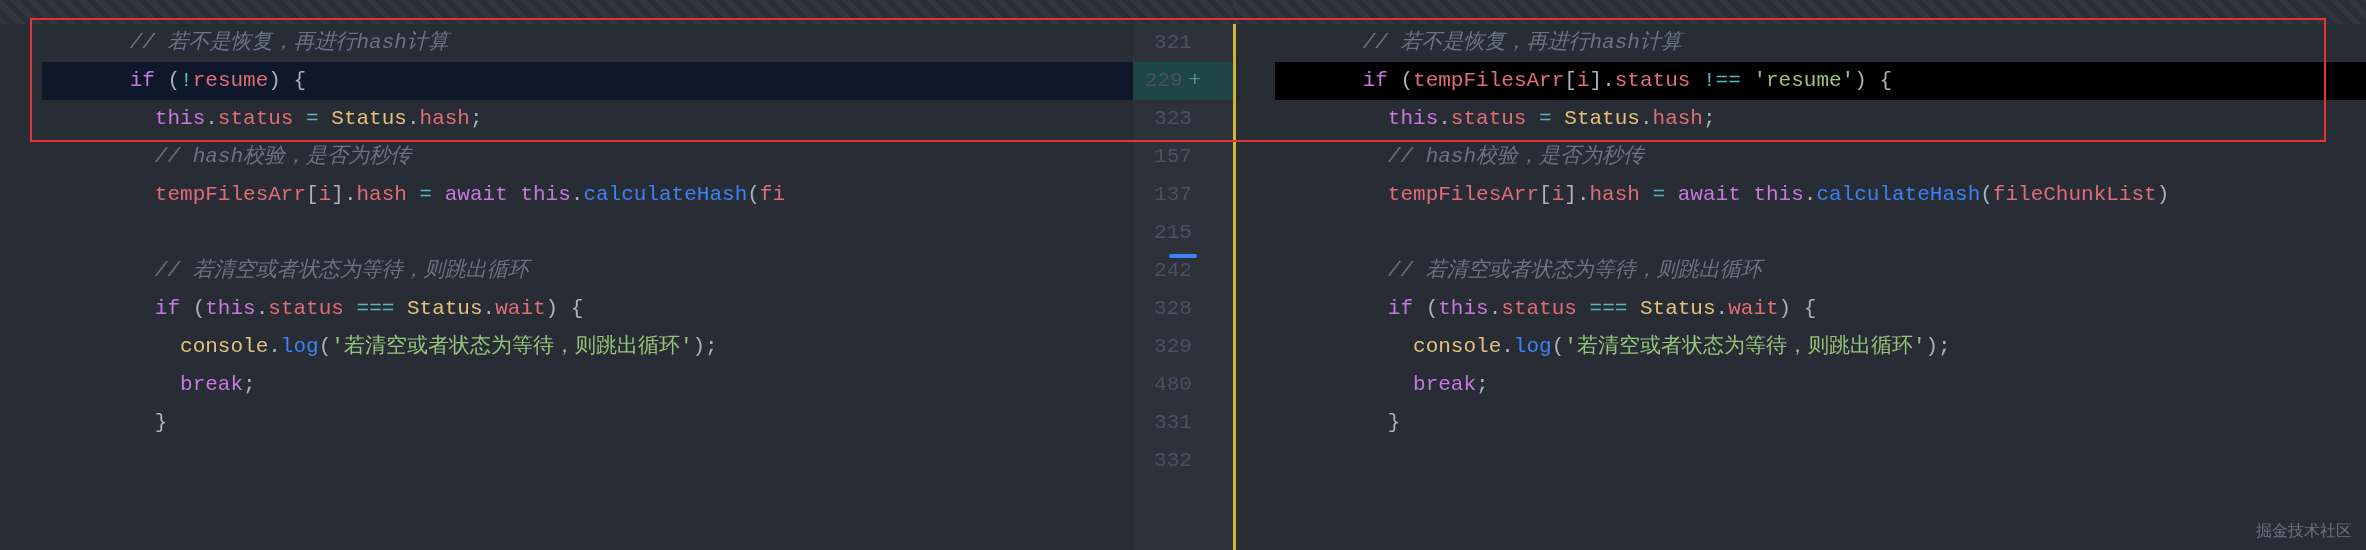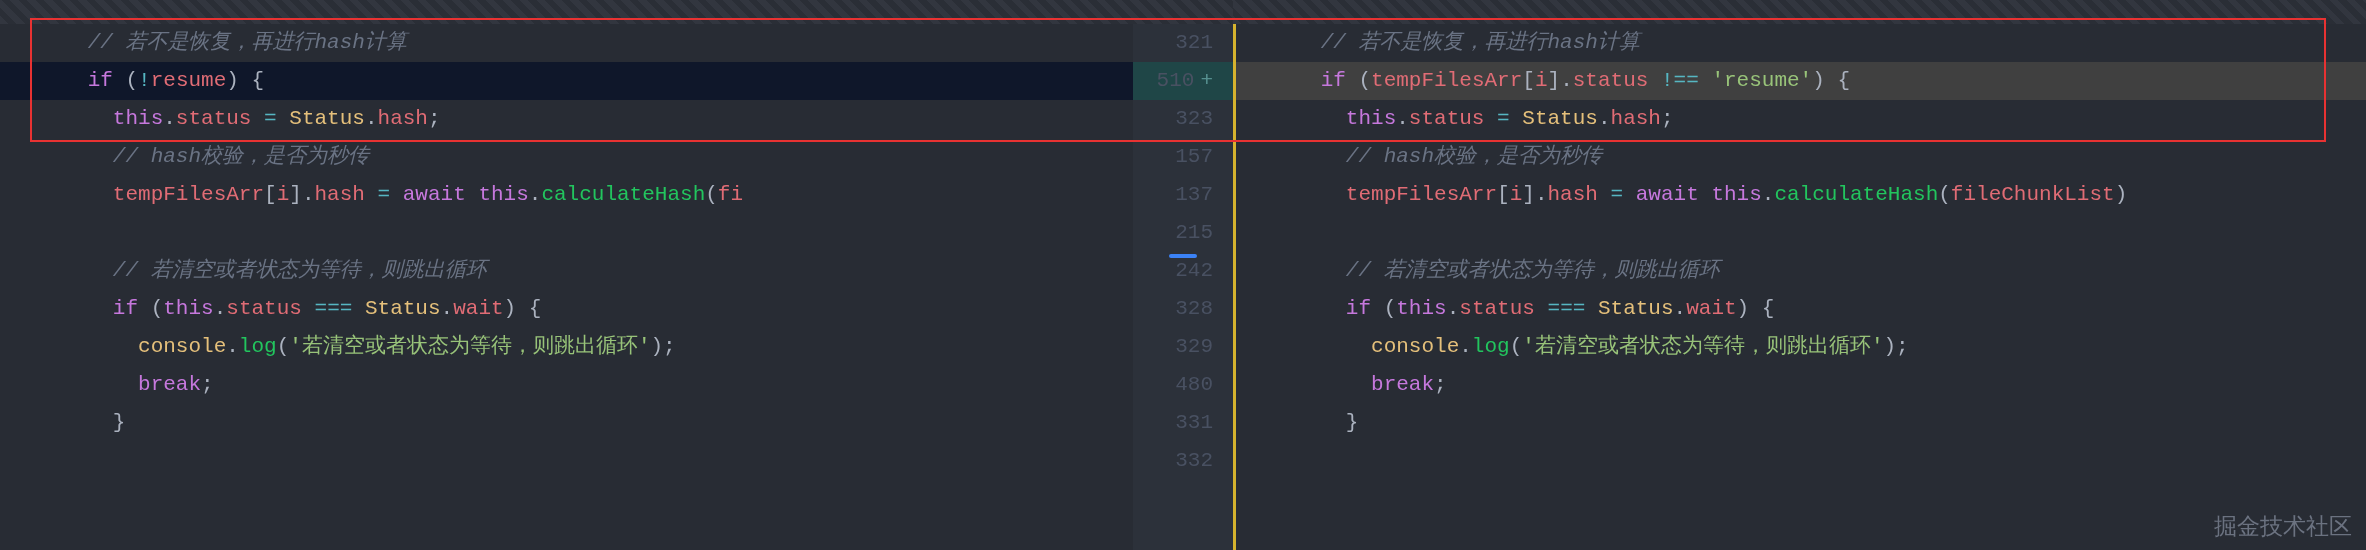--- a/index.html
+++ b/index.html
@@ -16,56 +16,57 @@
 .diff-container {
   display: flex;
   width: 100%;
   height: 100%;
   position: relative;
 }
 .pane {
   flex: 1;
   position: relative;
   overflow: hidden;
+  padding-left: 42px;
 }
 .pane-left {
   background: #282c34;
 }
 .pane-right {
   background: #282c34;
 }
 .gutter {
   width: 100px;
   background: #2c313a;
   display: flex;
   flex-direction: column;
   padding-top: 24px;
 }
 .line-num {
   height: 38px;
   line-height: 38px;
-  text-align: right;
+  text-align: center;
   padding-right: 20px;
   color: #495162;
   user-select: none;
 }
 .code-lines {
   padding-top: 24px;
 }
 .line {
   height: 38px;
   line-height: 38px;
   white-space: pre;
   padding-left: 12px;
 }
 .line-removed {
   background: #0f172a;
 }
 .line-added {
-  background: #404040;
+  background: #000000;
 }
 .highlight-box {
   position: absolute;
   border: 2px solid #e83232;
   top: 18px;
   left: 30px;
   width: 2296px;
   height: 124px;
   pointer-events: none;
   z-index: 100;
@@ -109,34 +110,34 @@
   top: 24px;
   bottom: 0;
   width: 3px;
   background: #d6b32e;
   z-index: 5;
 }
 .watermark {
   position: absolute;
   bottom: 8px;
   right: 14px;
-  font-size: 23px;
+  font-size: 16px;
   color: #6b7280;
   font-family: sans-serif;
   z-index: 200;
 }
 
 .tk-comment { color: #6a7384; font-style: italic; }
 .tk-keyword { color: #c678dd; }
 .tk-prop { color: #e06c75; }
 .tk-var { color: #e5c07b; }
 .tk-punct { color: #abb2bf; }
 .tk-op { color: #56b6c2; }
 .tk-string { color: #98c379; }
-.tk-func { color: #22c55e; }
+.tk-func { color: #3b82f6; }
 .tk-plain { color: #abb2bf; }
 </style>
 </head>
 <body>
 
 <div class="diff-container">
   <div class="highlight-box"></div>
 
   <div class="pane pane-left">
     <div class="hatched-bg" style="position:absolute;top:0;left:0;right:0;height:24px;"></div>
@@ -154,21 +155,21 @@
         <div class="line "><span class="tk-plain">        </span><span class="tk-punct">}</span></div>
       </div>
   </div>
 
   <div class="gutter" id="right-gutter">
     <div class="hatched-bg" style="position:absolute;top:0;left:0;right:0;height:24px;"></div>
     <div class="divider-marker">
       <div class="blue-marker"></div>
     </div>
   <div class="line-num">321</div>
-      <div class="line-num gutter-added"><span>510</span><span class="marker">+</span></div>
+      <div class="line-num gutter-added"><span>229</span><span class="marker">+</span></div>
       <div class="line-num">323</div>
       <div class="line-num">157</div>
       <div class="line-num">137</div>
       <div class="line-num">215</div>
       <div class="line-num">242</div>
       <div class="line-num">328</div>
       <div class="line-num">329</div>
       <div class="line-num">480</div>
       <div class="line-num">331</div>
       <div class="line-num">332</div>

